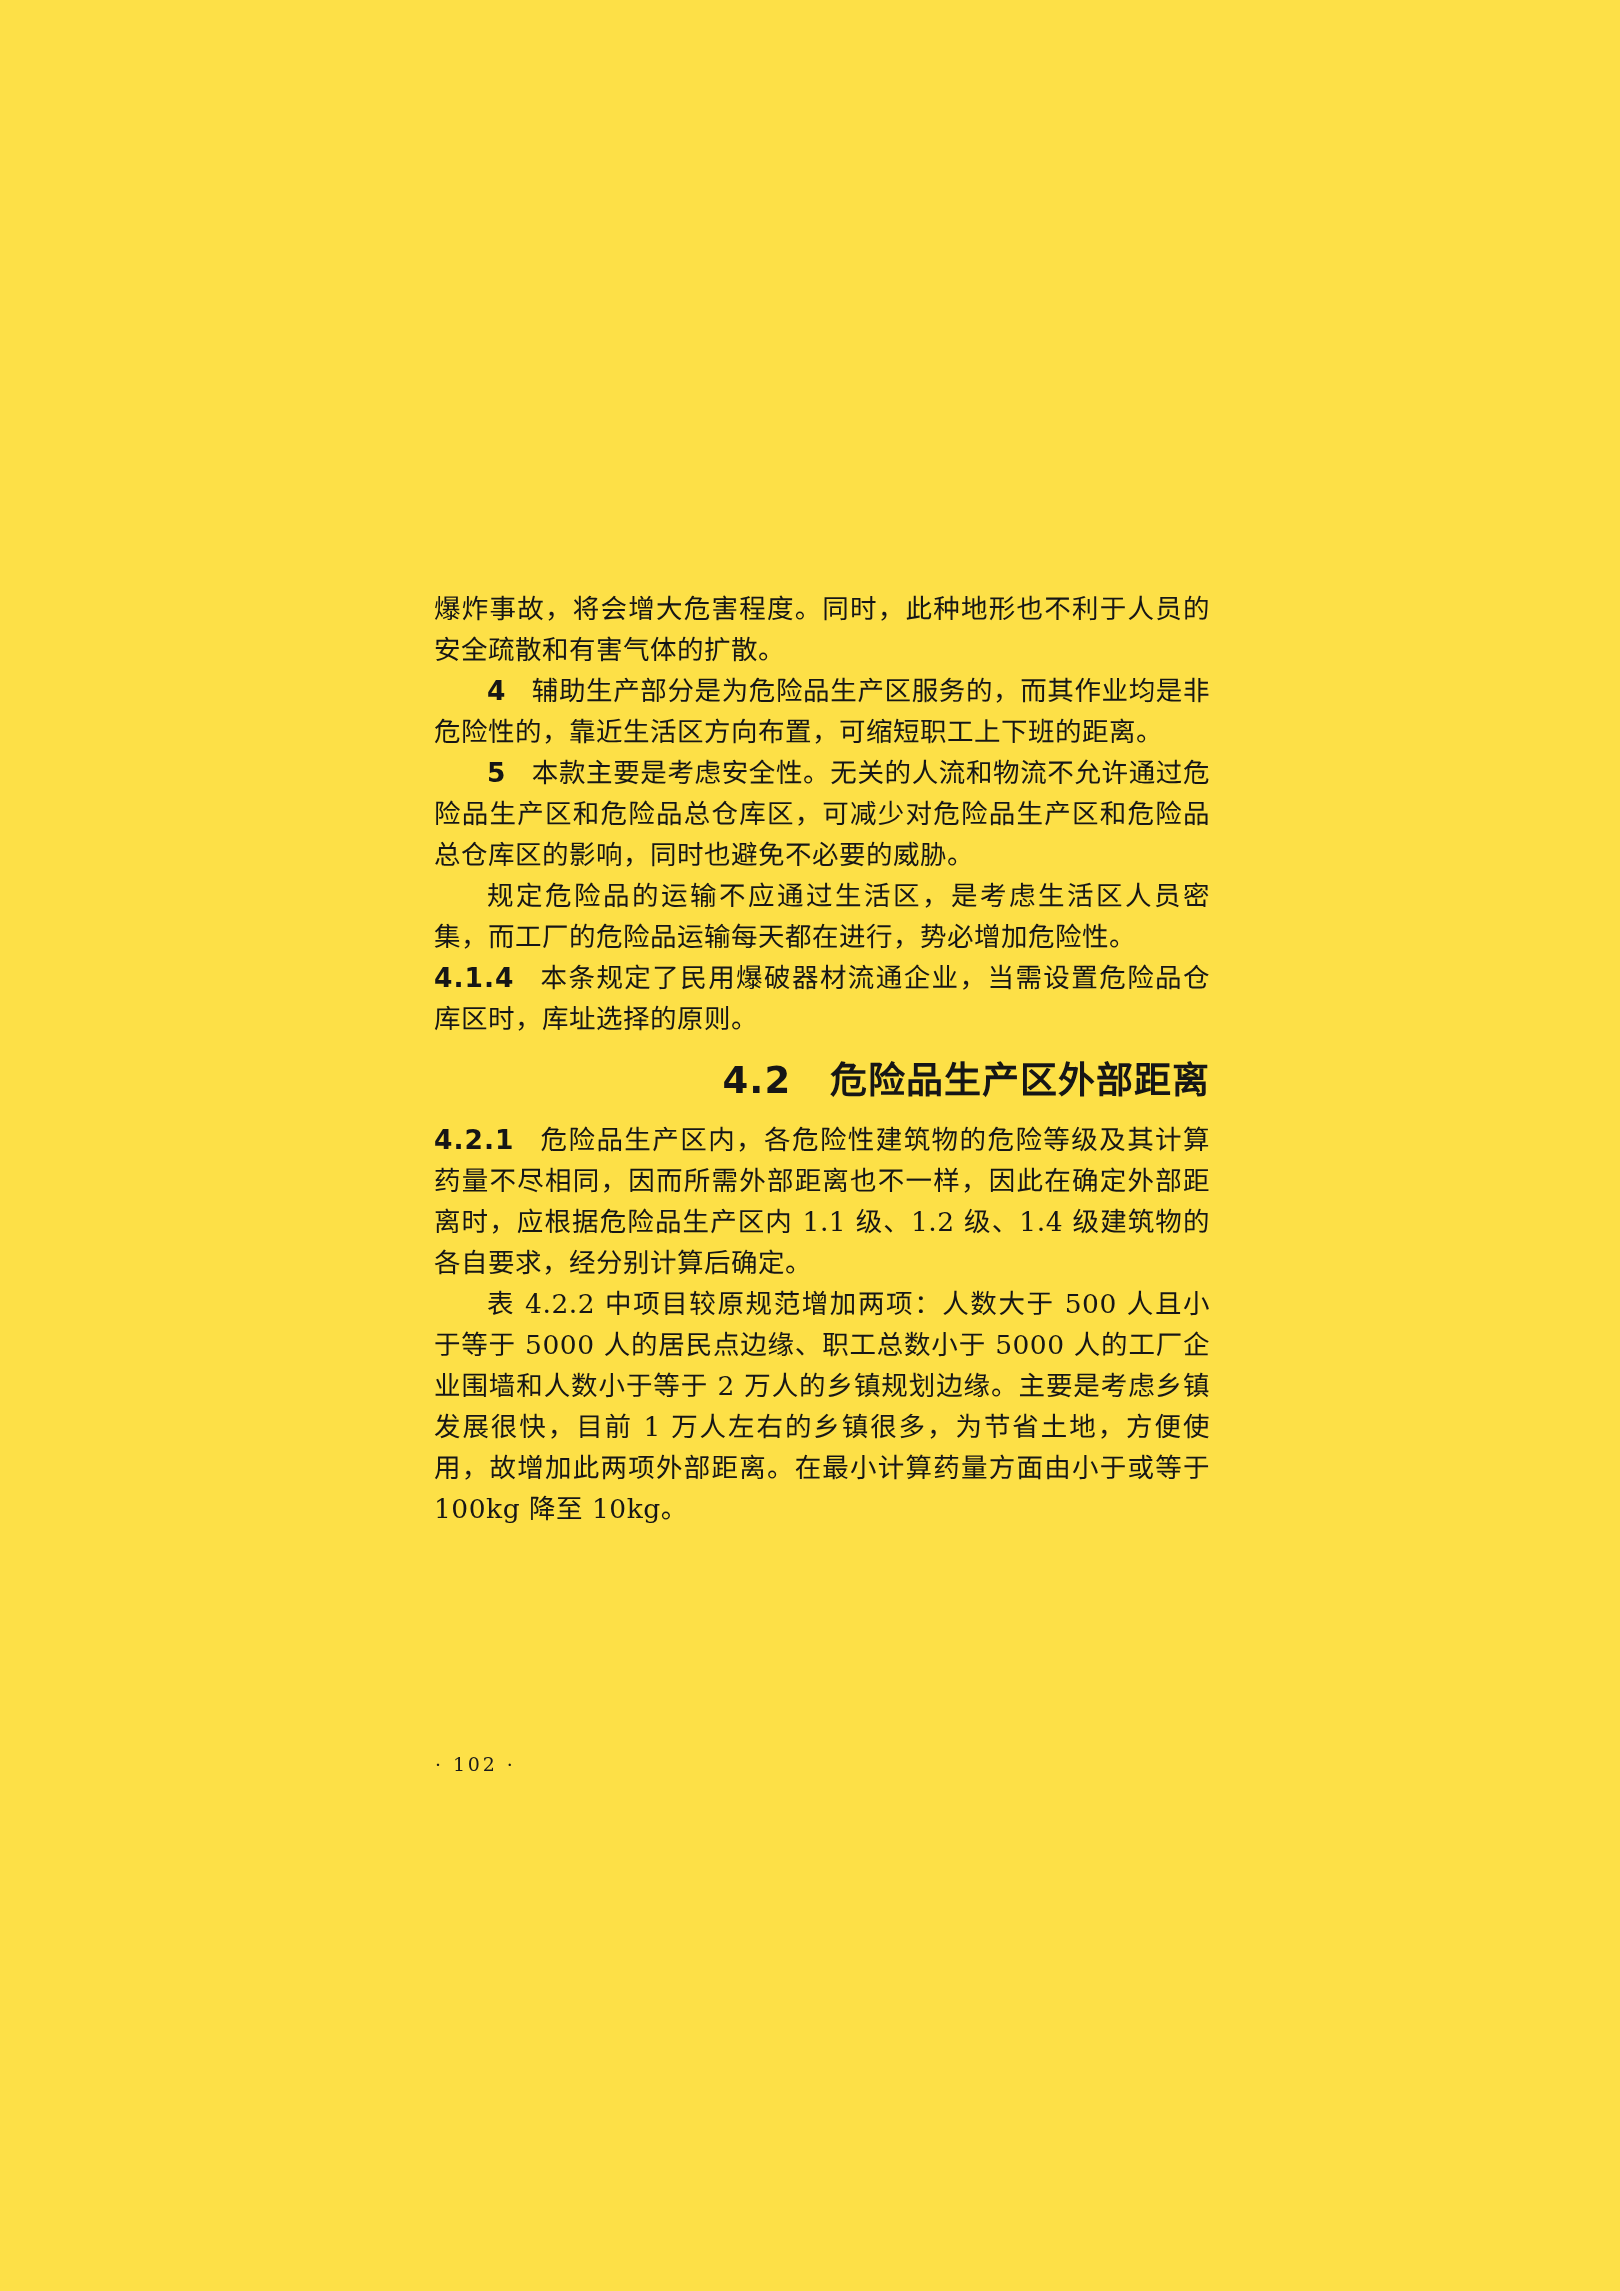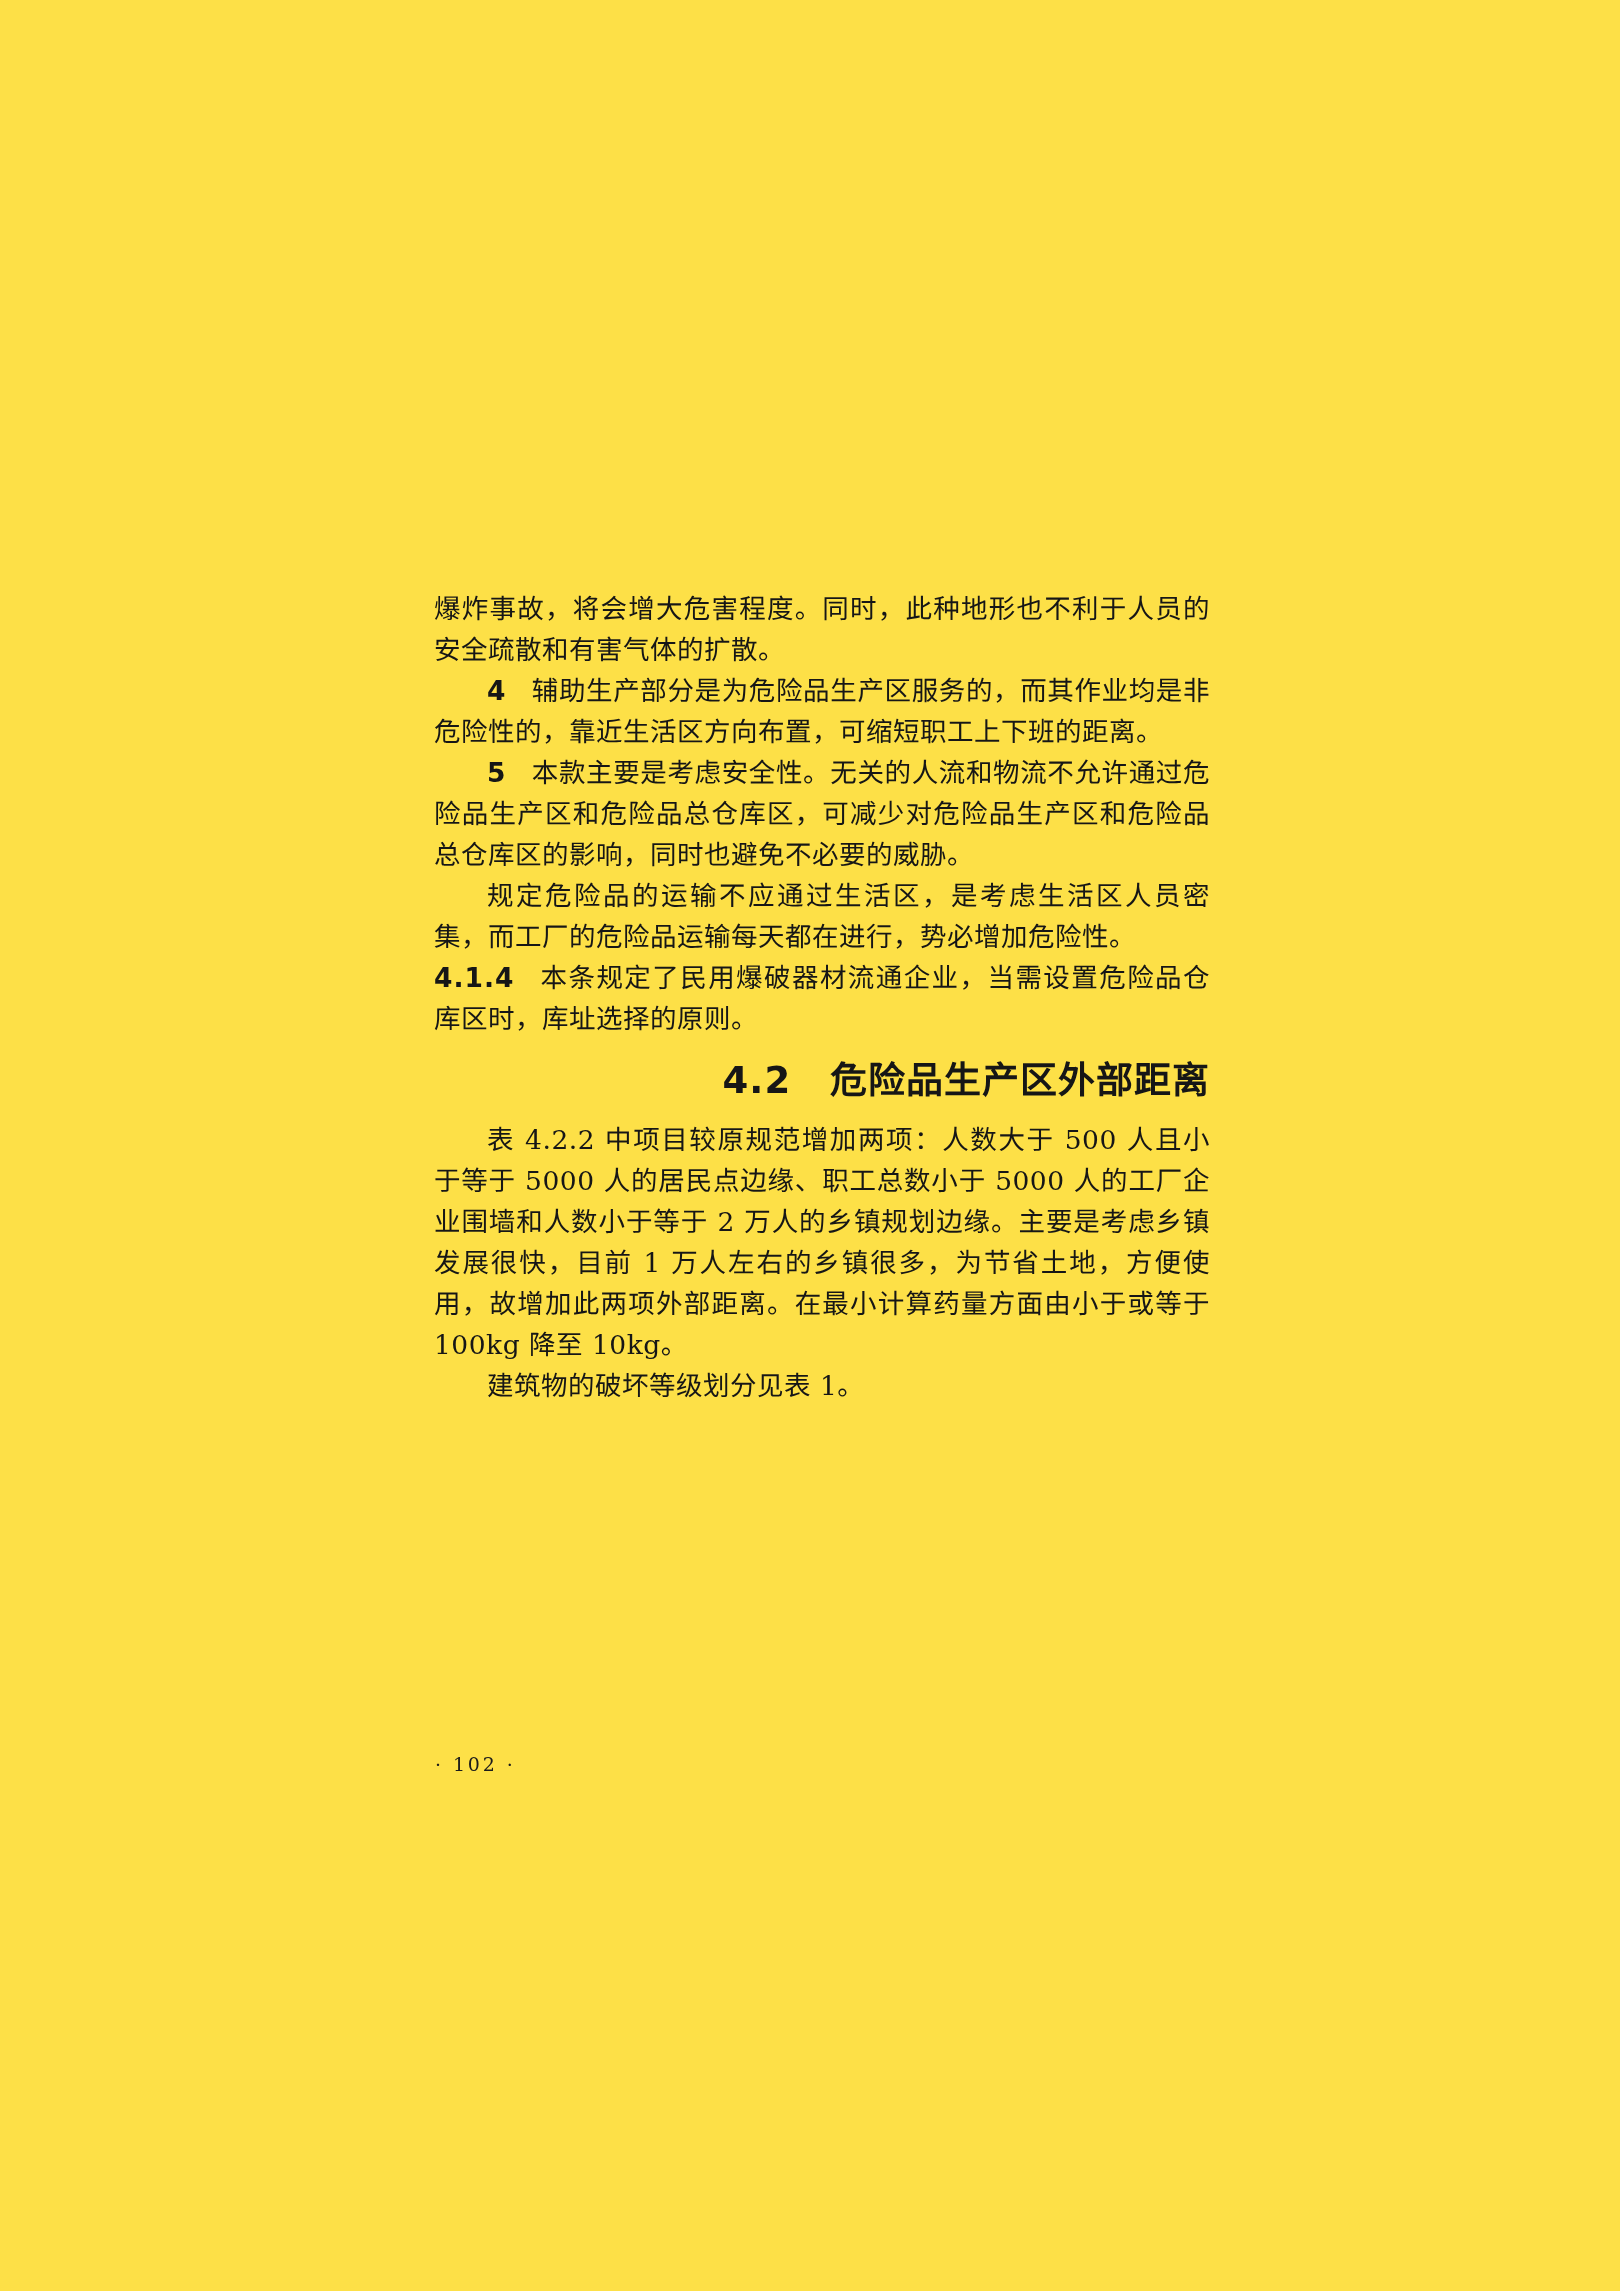--- a/index.html
+++ b/index.html
@@ -71,19 +71,19 @@
 <body>
 
 <div class="scan-page">
   <main class="text-block" id="text-block">
       <p style="margin: 0px;"><span>爆炸事故，将会增大危害程度。同时，此种地形也不利于人员的安全疏散和有害气体的扩散。</span></p>
       <p class="indent" style="margin: 0px;"><b class="clause-num">4</b><span>辅助生产部分是为危险品生产区服务的，而其作业均是非危险性的，靠近生活区方向布置，可缩短职工上下班的距离。</span></p>
       <p class="indent" style="margin: 0px;"><b class="clause-num">5</b><span>本款主要是考虑安全性。无关的人流和物流不允许通过危险品生产区和危险品总仓库区，可减少对危险品生产区和危险品总仓库区的影响，同时也避免不必要的威胁。</span></p>
       <p class="indent" style="margin: 0px;"><span>规定危险品的运输不应通过生活区，是考虑生活区人员密集，而工厂的危险品运输每天都在进行，势必增加危险性。</span></p>
       <p style="margin: 0px;"><b class="clause-num">4.1.4</b><span>本条规定了民用爆破器材流通企业，当需设置危险品仓库区时，库址选择的原则。</span></p>
       <h2 class="section-heading" style="margin: 0px;"><b class="clause-num">4.2</b><span>危险品生产区外部距离</span></h2>
+      <p style="margin: 0px;"><b class="clause-num">4.2.1</b><span>危险品生产区内，各危险性建筑物的危险等级及其计算药量不尽相同，因而所需外部距离也不一样，因此在确定外部距离时，应根据危险品生产区内 1.1 级、1.2 级、1.4 级建筑物的各自要求，经分别计算后确定。</span></p>
       <p class="indent" style="margin: 0px;"><span>表 4.2.2 中项目较原规范增加两项：人数大于 500 人且小于等于 5000 人的居民点边缘、职工总数小于 5000 人的工厂企业围墙和人数小于等于 2 万人的乡镇规划边缘。主要是考虑乡镇发展很快，目前 1 万人左右的乡镇很多，为节省土地，方便使用，故增加此两项外部距离。在最小计算药量方面由小于或等于 100kg 降至 10kg。</span></p>
-      <p class="indent" style="margin: 0px;"><span>建筑物的破坏等级划分见表 1。</span></p>
     </main>
 
   <div class="page-footer">· 102 ·</div>
 </div>
 
 
 </body></html>

